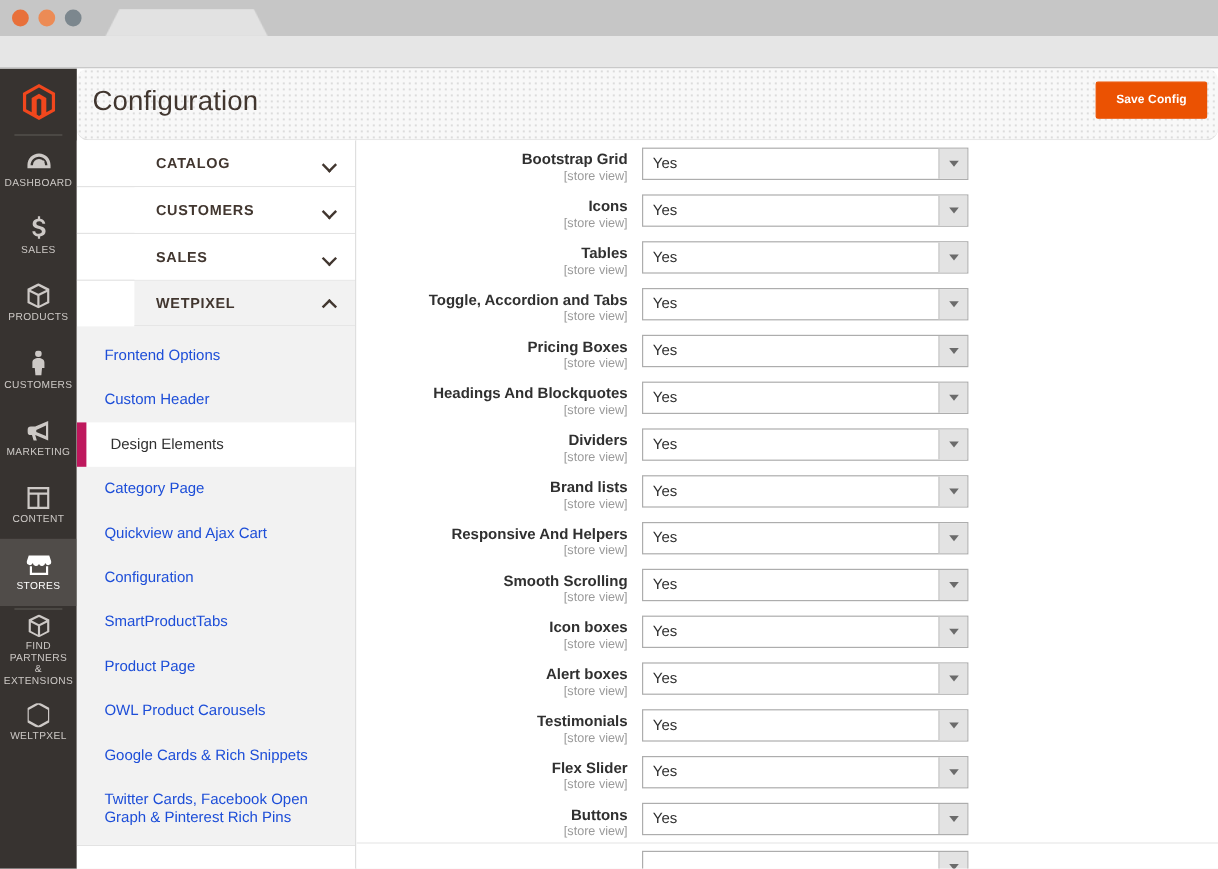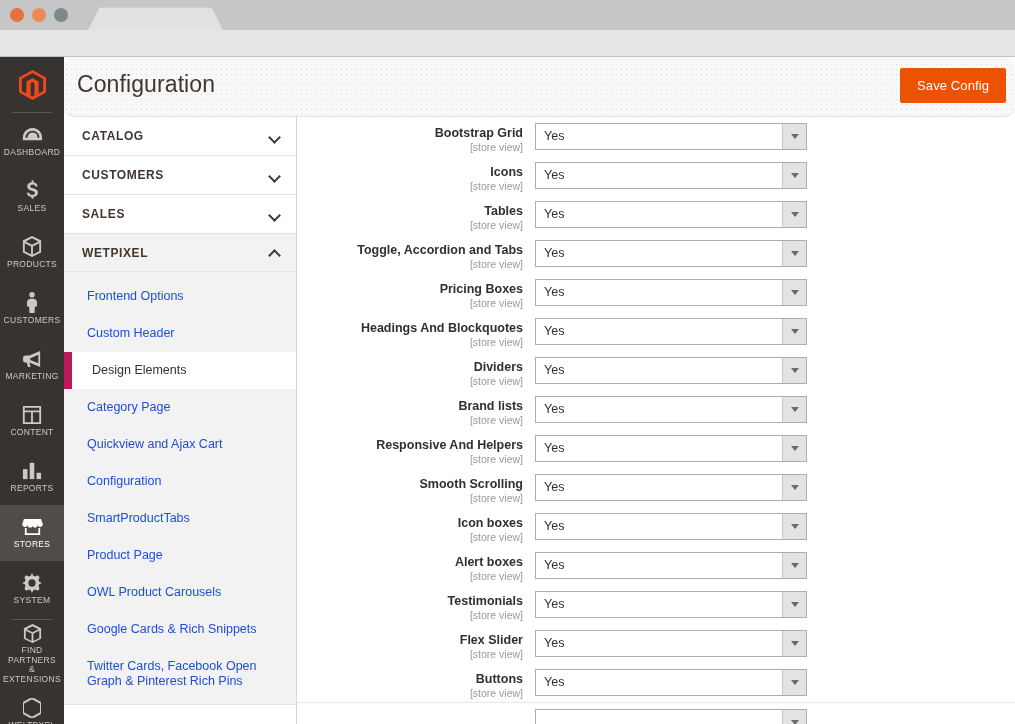--- a/index.html
+++ b/index.html
@@ -146,22 +146,22 @@
     color: #41362f;
     letter-spacing: 0.1px;
   }
   .save-config-btn {
     position: absolute;
     right: 9px; top: 11px;
     background: #eb5202;
     color: #ffffff;
     border: 1px solid #eb5202;
     border-radius: 2px;
-    font-size: 13px;
-    font-weight: normal;
+    font-size: 10px;
+    font-weight: bold;
     font-family: "Liberation Sans", sans-serif;
     padding: 9px 16px;
     cursor: pointer;
     letter-spacing: 0.1px;
   }
 
   
   .config-tree {
     position: absolute;
     left: 64px; top: 60px;
@@ -178,20 +178,21 @@
     display: flex;
     align-items: center;
     justify-content: space-between;
     padding: 0 16px 0 18px;
     font-size: 12px;
     font-weight: bold;
     letter-spacing: 0.6px;
     color: #41362f;
     cursor: pointer;
     background: #ffffff;
+    margin-left: 48px;
   }
   .tree-section.expanded > .tree-section-header {
     background: #f2f2f2;
     border-bottom: 1px solid #e3e3e3;
   }
   .chevron {
     width: 11px; height: 11px;
     position: relative;
     flex: none;
   }
@@ -379,48 +380,30 @@
 
     <div class="nav-item">
       <span class="nav-icon">
         <svg width="20" height="20" viewBox="0 0 22 22">
             <path d="M1 1h20v20H1zm2 2v3h16V3zm0 5v11h7V8zm9 0v11h7V8z"></path>
           </svg>
       </span>
       <span class="nav-label">CONTENT</span>
     </div>
 
-    <div class="nav-item">
-      <span class="nav-icon">
-        <svg width="20" height="19" viewBox="0 0 22 21">
-            <rect x="1" y="9" width="5" height="11"></rect>
-            <rect x="8.5" y="2" width="5" height="18"></rect>
-            <rect x="16" y="13" width="5" height="7"></rect>
-          </svg>
-      </span>
-      <span class="nav-label">REPORTS</span>
-    </div>
 
     <div class="nav-item active">
       <span class="nav-icon">
         <svg width="21" height="18" viewBox="0 0 23 20">
             <path d="M2 1h19l2 6a3 3 0 0 1-5.8 1A3 3 0 0 1 11.5 9 3 3 0 0 1 5.8 8 3 3 0 0 1 0 7zM3 11v8h17v-8h-2v6H5v-6z"></path>
           </svg>
       </span>
       <span class="nav-label">STORES</span>
     </div>
 
-    <div class="nav-item">
-      <span class="nav-icon">
-        <svg width="20" height="20" viewBox="0 0 22 22">
-            <path d="M11 0 9.6 3.1a8 8 0 0 0-2 .8L4.6 2.6 2.6 4.6l1.3 3a8 8 0 0 0-.8 2L0 11l3.1 1.4c.2.7.5 1.4.8 2l-1.3 3 2 2 3-1.3c.6.3 1.3.6 2 .8L11 22l1.4-3.1c.7-.2 1.4-.5 2-.8l3 1.3 2-2-1.3-3c.3-.6.6-1.3.8-2L22 11l-3.1-1.4a8 8 0 0 0-.8-2l1.3-3-2-2-3 1.3a8 8 0 0 0-2-.8zm0 7a4 4 0 1 1 0 8 4 4 0 0 1 0-8z"></path>
-          </svg>
-      </span>
-      <span class="nav-label">SYSTEM</span>
-    </div>
 
     <div class="nav-sep"></div>
 
     <div class="nav-item tall">
       <span class="nav-icon">
         <svg width="19" height="19" viewBox="0 0 21 21">
             <path d="M10.5 0 1 4.7v11.6l9.5 4.7 9.5-4.7V4.7zm0 2.4 6.6 3.3-6.6 3.3-6.6-3.3zM3 7.4l6.5 3.2v8.1L3 15.4zm15 0v8l-6.5 3.3v-8.1z"></path>
           </svg>
       </span>
       <span class="nav-label">FIND PARTNERS<br>&amp; EXTENSIONS</span>

